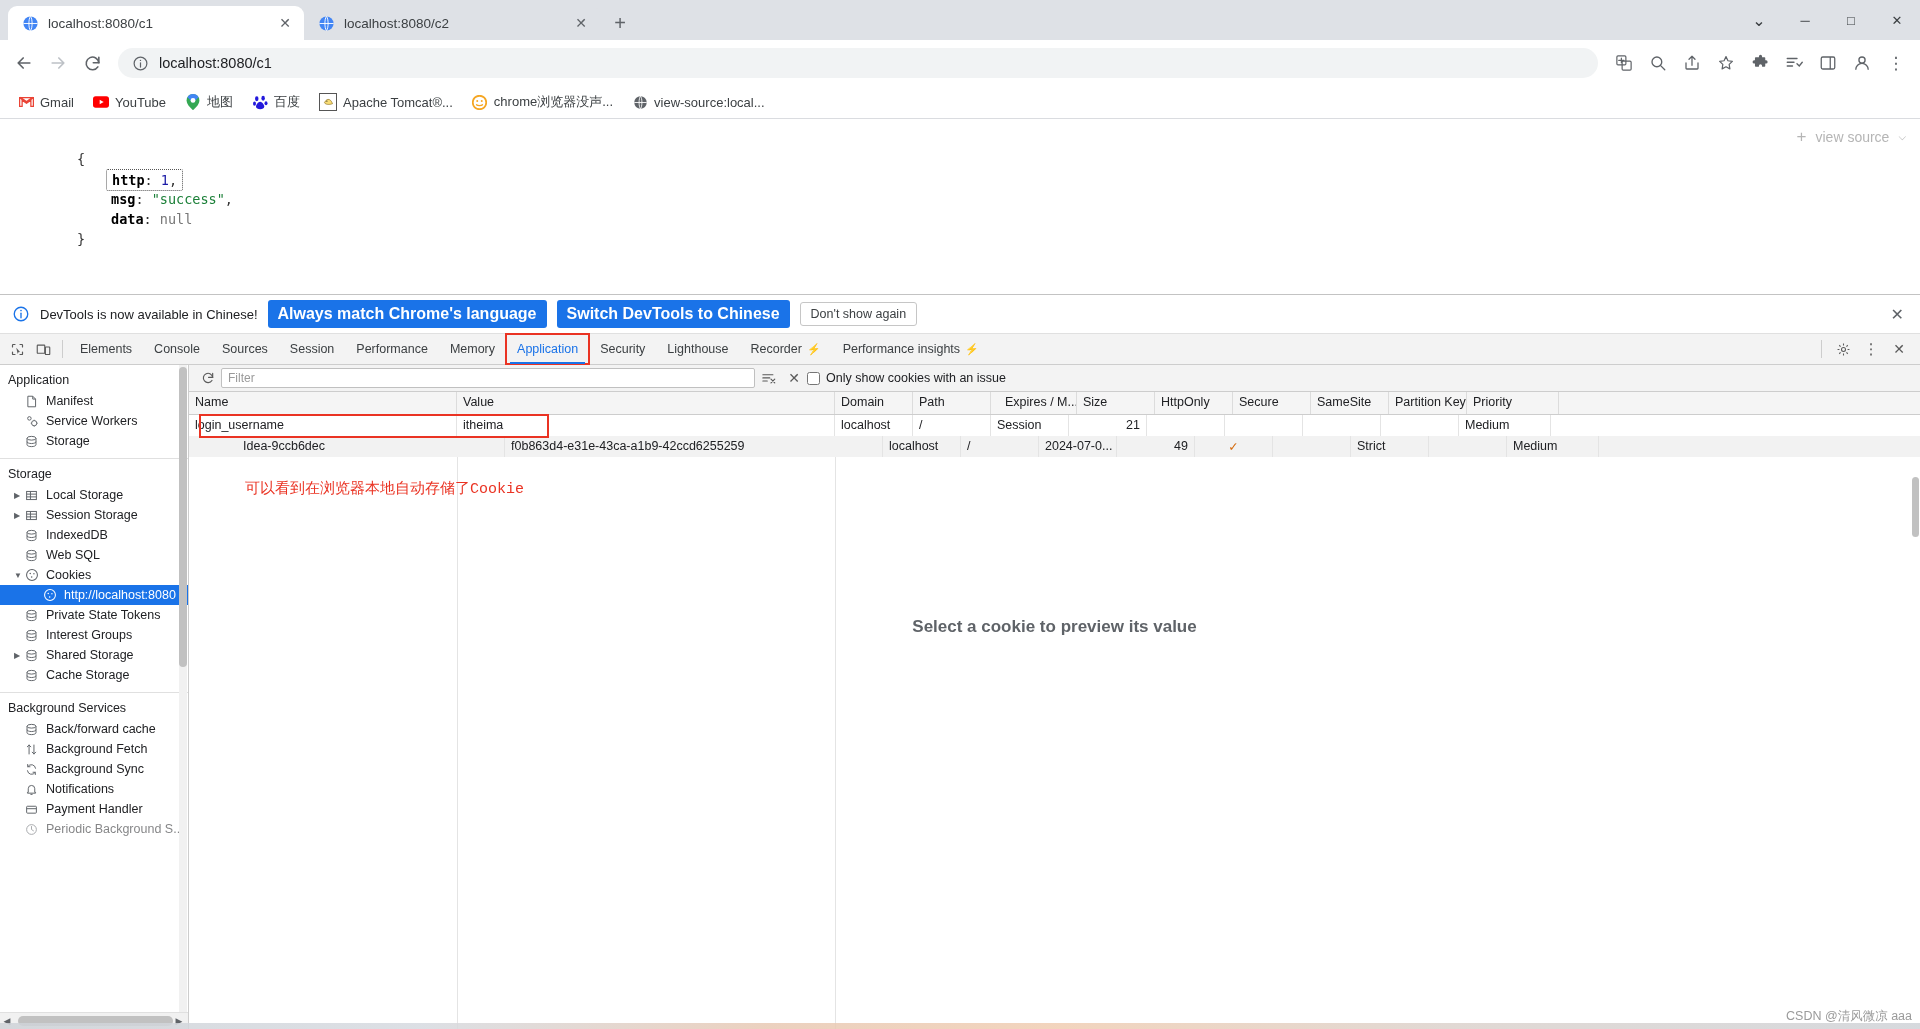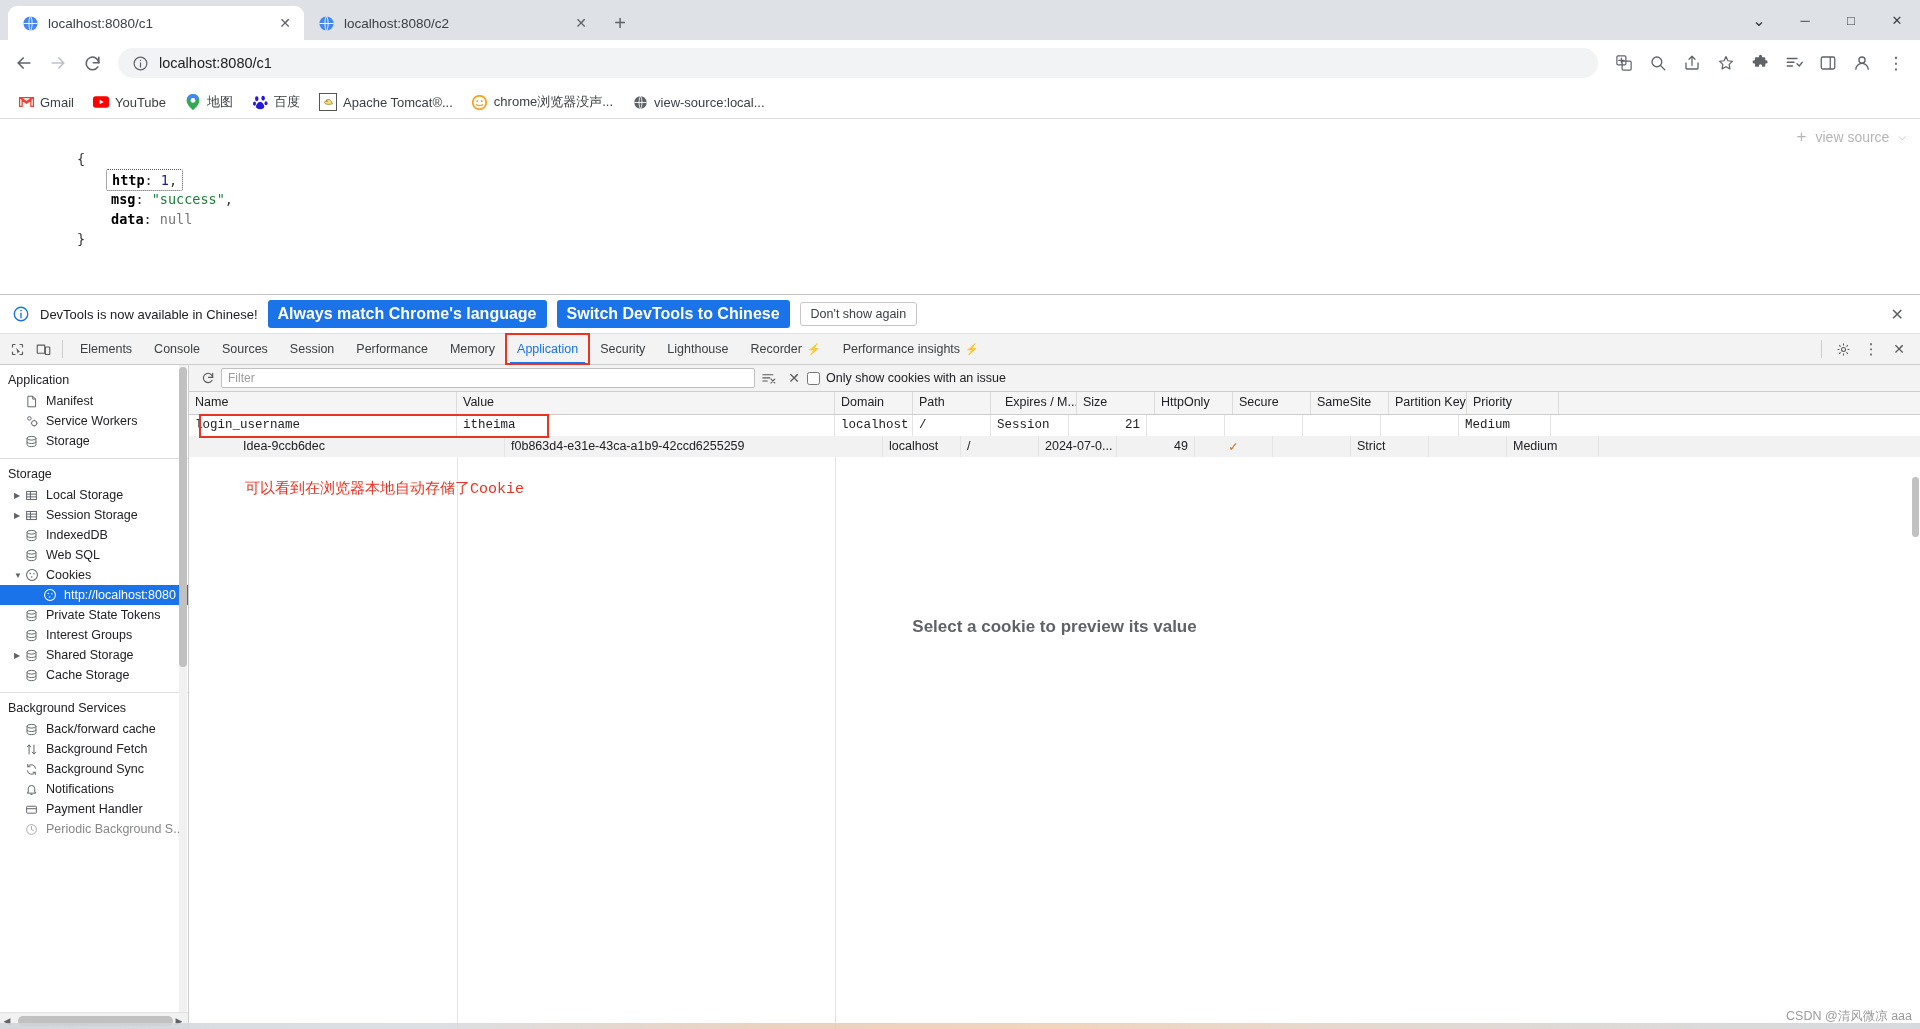--- a/index.html
+++ b/index.html
@@ -158,21 +158,21 @@
   .ck-chk{display:flex;align-items:center;gap:6px;font-size:12.5px;color:#202124;}
   .ck-chk input{width:13px;height:13px;margin:0;}
 
   .tbl{flex:0 0 auto;background:#fff;font-size:12.5px;}
   .tbl-head{display:flex;height:22px;border-bottom:1px solid #cdcdcd;background:#f5f5f5;}
   .tbl-head .th{
     padding:3px 6px;color:#202124;border-right:1px solid #dcdcdc;overflow:hidden;white-space:nowrap;
     box-sizing:border-box;font-size:12.5px;
   }
   .tbl-row{display:flex;height:21px;position:relative;}
-  .tbl-row.odd{background:#fff;font-family:Liberation Mono, monospace;}
+  .tbl-row.odd{background:#fff;}
   .tbl-row.even{background:#f2f2f2;}
   .tbl-row .td{
     padding:3px 6px;border-right:1px solid #e4e4e4;overflow:hidden;white-space:nowrap;
     box-sizing:border-box;color:#202124;font-size:12.5px;
   }
   .td.num{text-align:right;}
   .td.center{text-align:center;color:#d4690a;}
   .row-highlight{
     position:absolute;border:2px solid #ea3323;pointer-events:none;box-sizing:border-box;
   }

